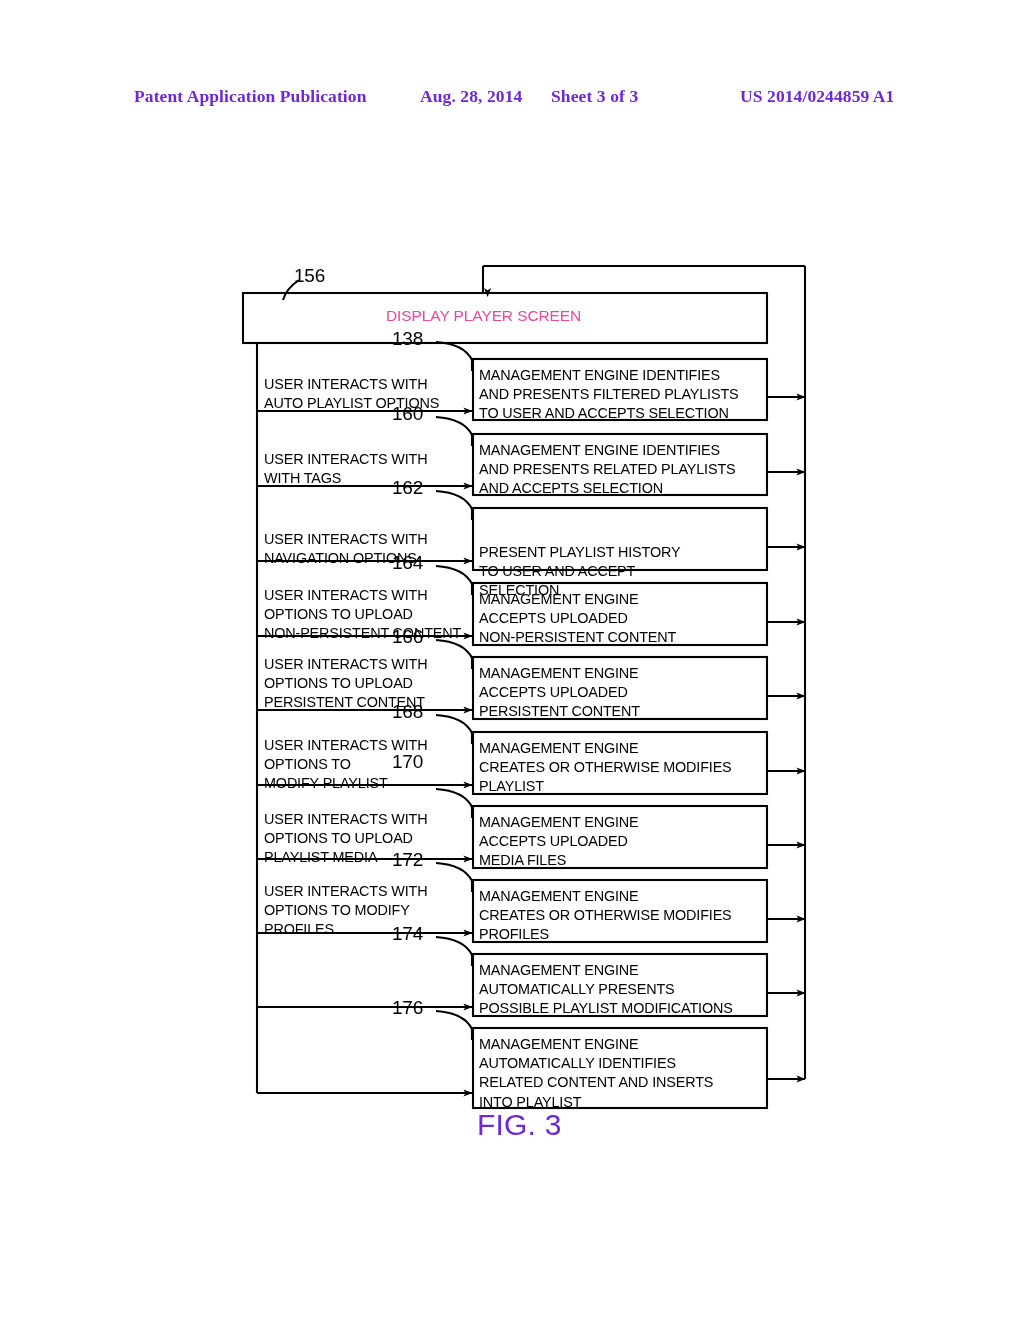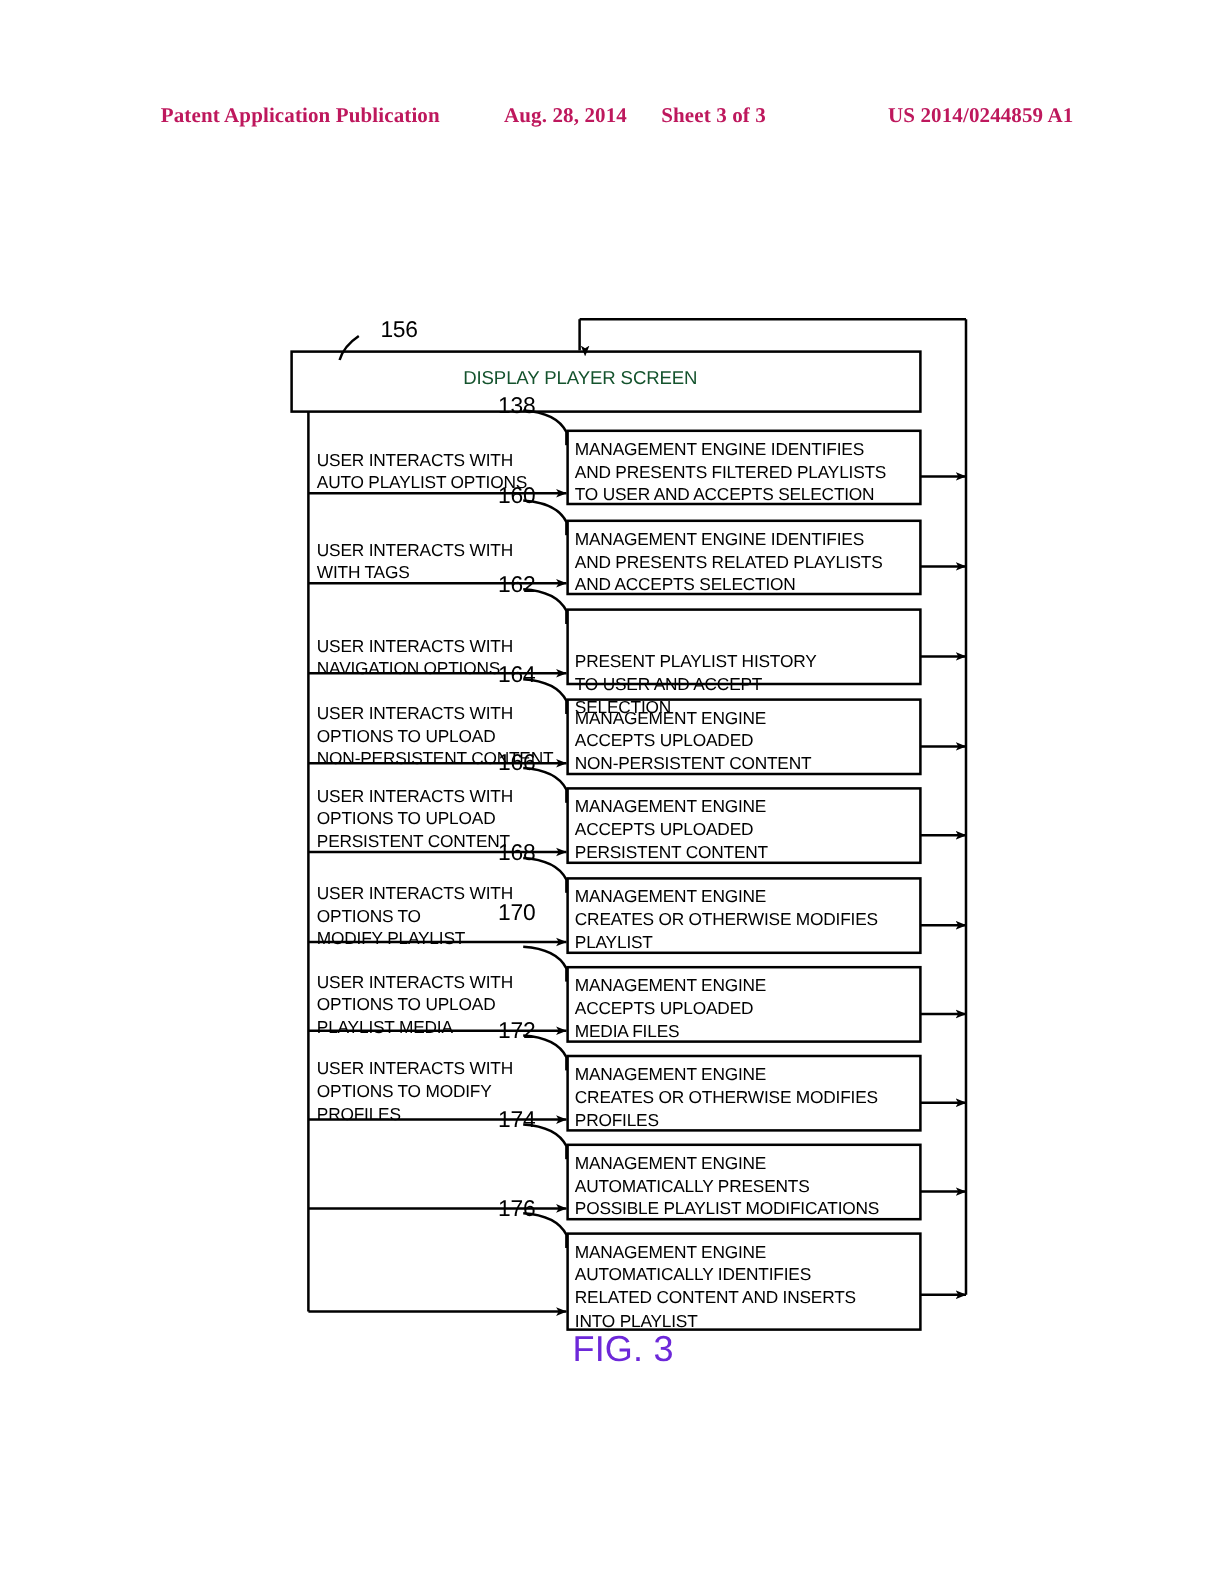--- a/index.html
+++ b/index.html
@@ -20,21 +20,21 @@
     position: absolute;
     left: 0;
     top: 86px;
     width: 1024px;
     height: 26px;
     display: flex;
     align-items: baseline;
     font-family: "Liberation Serif", serif;
     font-weight: bold;
     font-size: 17.5px;
-    color: #be185d;
+    color: #6d28d9;
     letter-spacing: 0.1px;
   }
   .pub-header .h-left   { position: absolute; left: 134px;  white-space: nowrap; }
   .pub-header .h-date   { position: absolute; left: 420px;  white-space: nowrap; }
   .pub-header .h-sheet  { position: absolute; left: 551px;  white-space: nowrap; }
   .pub-header .h-number { position: absolute; left: 740px;  white-space: nowrap; text-align: center; }
 
   
   #figure {
     position: absolute;
@@ -62,27 +62,26 @@
     white-space: pre;
     letter-spacing: -0.15px;
   }
   .ref-num {
     position: absolute;
     font-family: "Liberation Sans", sans-serif;
     font-size: 19px;
     color: #000;
     white-space: pre;
     letter-spacing: -0.2px;
-    margin-left: 23px;
   }
   .screen-label {
     position: absolute;
     font-family: "Liberation Sans", sans-serif;
     font-size: 15.5px;
-    color: #14532d;
+    color: #ec4899;
     white-space: pre;
     letter-spacing: -0.1px;
   }
   .fig-caption {
     position: absolute;
     font-family: "Liberation Sans", sans-serif;
     font-size: 30px;
     color: #6d28d9;
     white-space: pre;
     letter-spacing: 0.2px;

